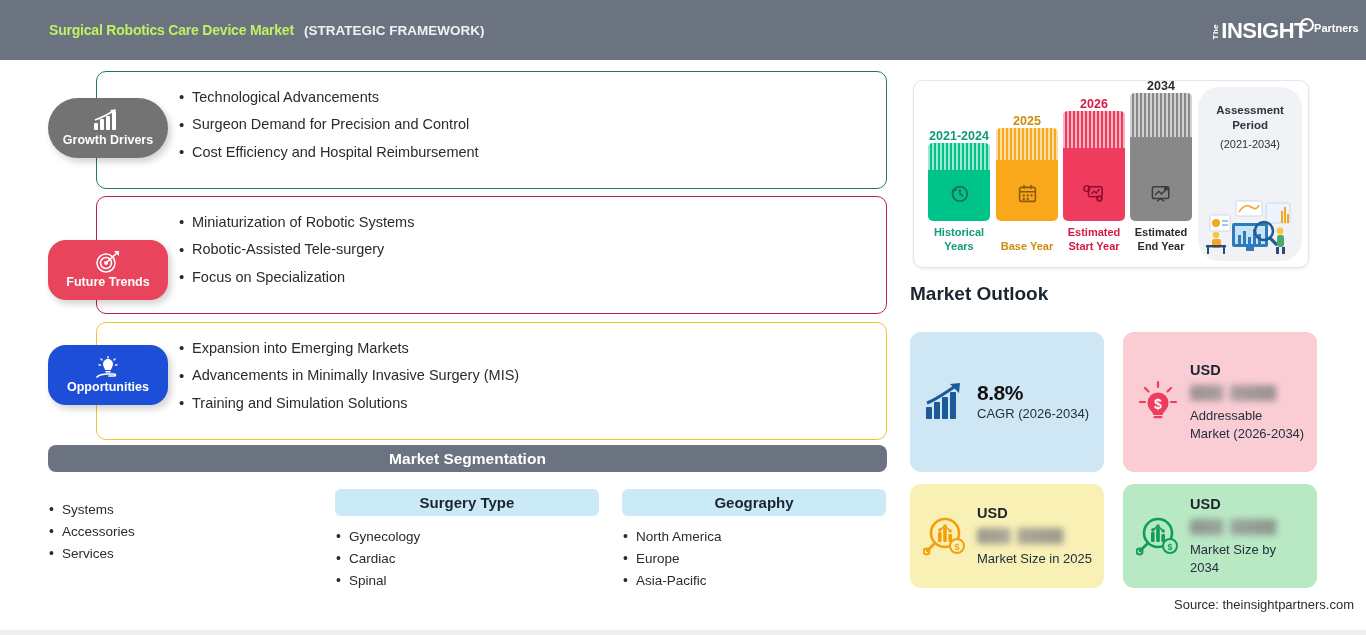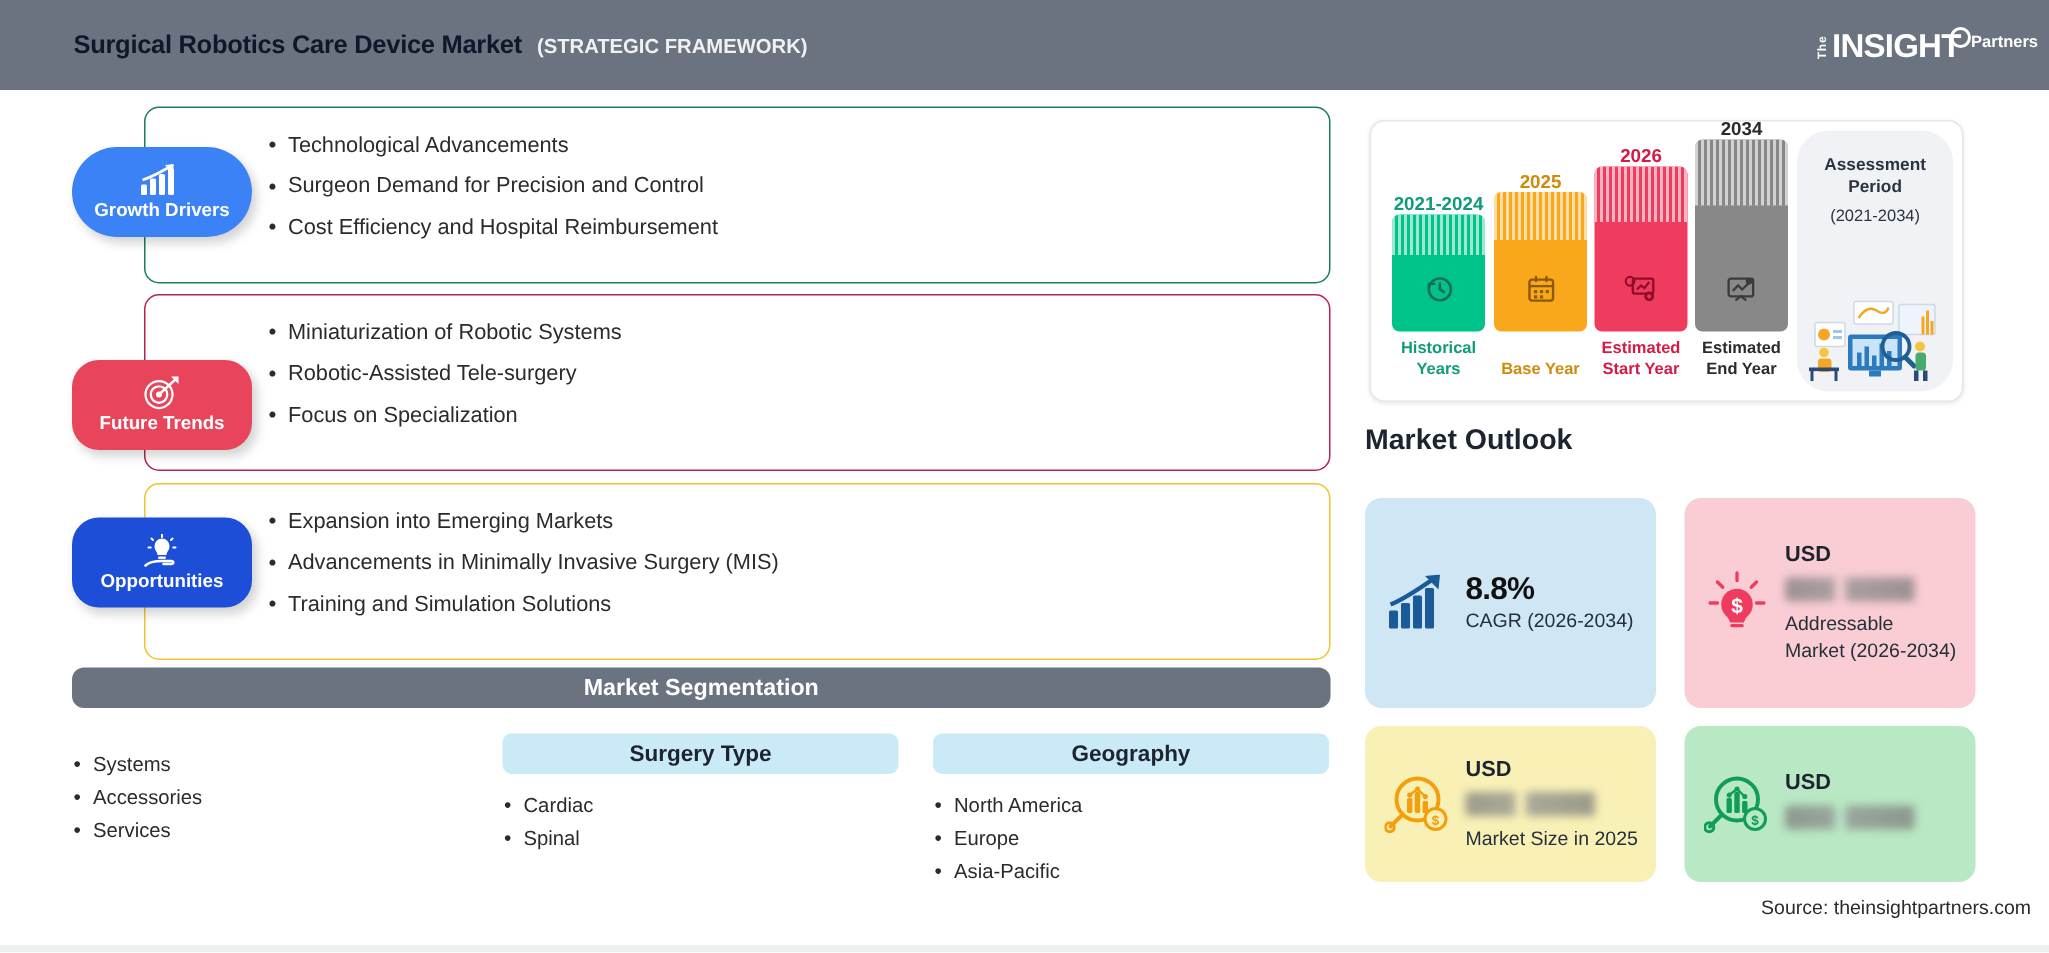--- a/index.html
+++ b/index.html
@@ -12,21 +12,21 @@
   .page { position: relative; width: 1366px; height: 635px; background:#fff; }
 
   
   .header {
     position: absolute; left: 0; top: 0; width: 1366px; height: 60px;
     background: #6b7280;
     display: flex; align-items: center;
   }
   .header-title-wrap { margin-left: 49px; display: flex; align-items: baseline; }
   .header-title {
-    color: #0f172a; font-size: 17px; font-weight: bold; letter-spacing: -0.2px;
+    color: #bef264; font-size: 14px; font-weight: bold; letter-spacing: -0.2px;
   }
   .header-sub {
     color: #f0f1f3; font-size: 13.5px; font-weight: bold; margin-left: 10px;
     letter-spacing: 0px;
   }
   .logo {
     position: absolute; right: 16px; top: 6px; width: 120px; height: 48px;
     display: flex; flex-direction: row; align-items: center;
     justify-content: center; line-height: 1;
   }
@@ -63,21 +63,21 @@
     content:"\2022"; position:absolute; left:-13px; top:6px; font-size:15px; color:#2b2b2b;
   }
 
   .badge {
     position:absolute; left:48px; width:120px; height:60px; border-radius:18px;
     display:flex; flex-direction:column; align-items:center; justify-content:center;
     box-shadow: 3px 4px 7px rgba(0,0,0,.18);
     z-index: 5;
   }
   .badge.b1 { top:36px;  background:#17c happy; }
-  .badge.b1 { background:#3b82f6;border-radius:30px; }
+  .badge.b1 { background:#737373;border-radius:30px; }
   .badge.b2 { background:#e8445c; }
   .badge.b3 { background:#1d4ed8; }
   .badge.b1 { top:38px; }
   .badge.b2 { top:180px; }
   .badge.b3 { top:285px; }
   .badge .bicon { height:22px; display:flex; align-items:center; justify-content:center; }
   .badge .blabel {
     color:#fff; font-size:12.5px; font-weight:bold; margin-top:2px; white-space:nowrap;
   }
 
@@ -270,20 +270,21 @@
       <div class="seg-col">
         <ul>
           <li>Systems</li>
           <li>Accessories</li>
           <li>Services</li>
         </ul>
       </div>
       <div class="seg-col">
         <div class="seg-chip">Surgery Type</div>
         <ul>
+          <li>Gynecology</li>
           <li>Cardiac</li>
           <li>Spinal</li>
         </ul>
       </div>
       <div class="seg-col">
         <div class="seg-chip">Geography</div>
         <ul>
           <li>North America</li>
           <li>Europe</li>
           <li>Asia-Pacific</li>
@@ -517,20 +518,21 @@
                 <circle cx="27.2" cy="17" r="1.7" fill="#0f9d58"></circle>
               <path d="M12 29 L4 37" stroke="#0f9d58" stroke-width="2.6" stroke-linecap="round"></path>
               <circle cx="3.5" cy="37.5" r="3" fill="none" stroke="#0f9d58" stroke-width="2"></circle>
               <circle cx="34" cy="32" r="7" fill="#b9e8c4" stroke="#0f9d58" stroke-width="2"></circle>
               <text x="34" y="36" font-size="9" font-weight="bold" fill="#0f9d58" text-anchor="middle" font-family="Liberation Sans, sans-serif">$</text>
             </svg>
           </div>
           <div class="card-text">
             <div class="usd">USD</div>
             <div class="blurred"></div>
+            <div class="clabel">Market Size by 2034</div>
           </div>
         </div>
       </div>
     </div>
   </div>
 
   <div class="source">Source: theinsightpartners.com</div>
   <div class="botline"></div>
 </div>
 

